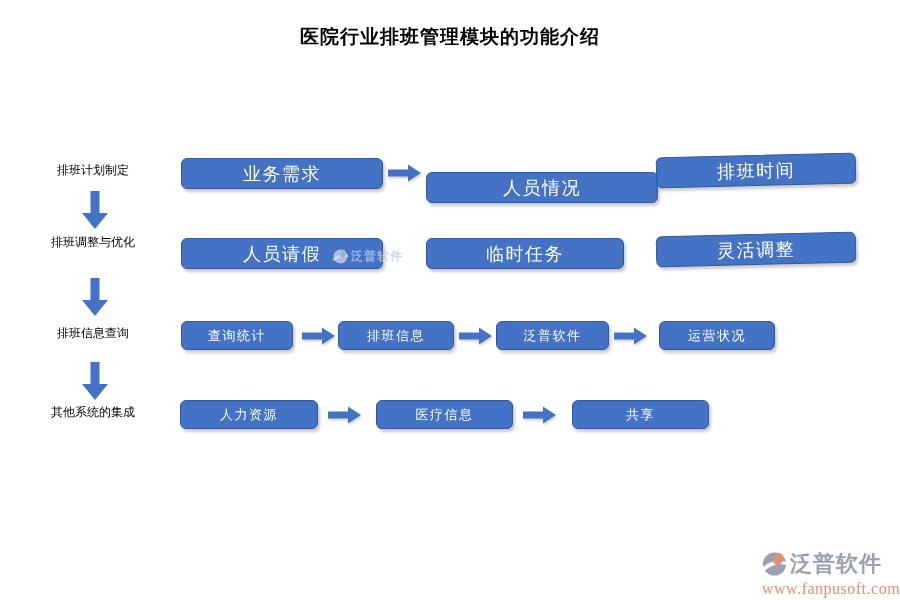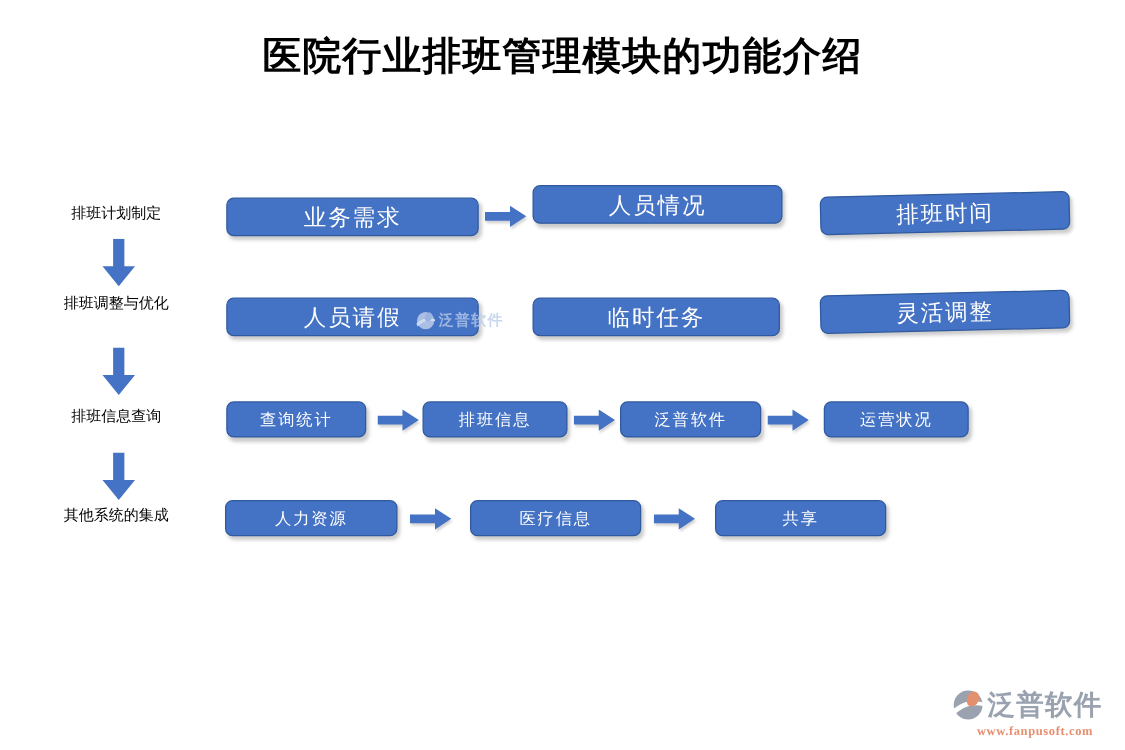--- a/index.html
+++ b/index.html
@@ -2,21 +2,21 @@
 <html><head>
 <meta charset="utf-8">
 <style>
   html,body{margin:0;padding:0;background:#fff;}
   .canvas{
     position:relative;width:900px;height:600px;background:#ffffff;
     overflow:hidden;font-family:"Liberation Serif","DejaVu Serif",serif;
   }
   .title{
     position:absolute;top:24px;left:0;width:100%;text-align:center;
-    font-size:31px;font-weight:bold;color:#000;letter-spacing:1px;
+    font-size:19px;font-weight:bold;color:#000;letter-spacing:1px;
   }
   .side-label{
     position:absolute;left:10px;width:166px;text-align:center;
     font-size:12px;color:#000;white-space:nowrap;
   }
   .box{
     position:absolute;height:31px;background:#4472C4;border:1px solid #2F5A9E;
     border-radius:6px;color:#fff;display:flex;align-items:center;justify-content:center;
     font-size:18px;letter-spacing:1.5px;box-shadow:2px 3px 3px rgba(125,125,125,0.4);
     box-sizing:border-box;
@@ -33,21 +33,21 @@
   .watermark .wm-text{
     font-size:12px;font-weight:bold;color:#b9ccea;letter-spacing:1px;white-space:nowrap;
   }
   .logo{position:absolute;left:762px;top:549px;width:132px;}
   .logo-top{display:flex;align-items:center;}
   .logo-brand{
     font-size:22px;font-weight:bold;color:#9AA2B0;letter-spacing:1px;white-space:nowrap;
     font-family:"Liberation Sans","DejaVu Sans",sans-serif;
   }
   .logo-url{
-    display:block;margin-top:1px;font-size:10px;font-weight:bold;color:#E78F70;
+    display:block;margin-top:1px;font-size:16px;font-weight:normal;color:#E78F70;
     letter-spacing:0.5px;white-space:nowrap;text-align:center;
     font-family:"Liberation Serif","DejaVu Serif",serif;
   }
 </style>
 </head>
 <body>
 
 <div class="canvas">
 
   <div class="title">医院行业排班管理模块的功能介绍</div>
@@ -66,21 +66,21 @@
   <svg class="down-arrow" style="left:81px;top:362px" width="28" height="38" viewBox="0 0 28 38">
       <polygon points="9.5,0 18.5,0 18.5,22 27,22 14,38 1,22 9.5,22"></polygon>
     </svg>
 
   <div class="side-label" style="top:404px">其他系统的集成</div>
 
   <div class="box" style="left:181px;top:158px;width:202px">业务需求</div>
   <svg class="flow-arrow" style="left:388px;top:164px" width="34" height="18" viewBox="0 0 34 18">
       <polygon points="0,5.5 20,5.5 20,0.5 33,9 20,17.5 20,12.5 0,12.5"></polygon>
     </svg>
-  <div class="box" style="left:426px;top:148px;width:200px">人员情况</div>
+  <div class="box" style="left:426px;top:172px;width:232px">人员情况</div>
   <div class="box tilt" style="left:656px;top:155px;width:200px">排班时间</div>
 
   <div class="box" style="left:426px;top:238px;width:198px">临时任务</div>
   <div class="box" style="left:181px;top:238px;width:202px">人员请假</div>
   <div class="box tilt" style="left:656px;top:234px;width:200px">灵活调整</div>
 
   <div class="watermark">
     <svg width="15" height="15" viewBox="0 0 26 26">
       <circle cx="13" cy="13" r="12" fill="#cdd9ee"></circle>
       <path d="M0 17 C8 10 16 8 26 11 L26 14 C17 12 9 14 2 21 Z" fill="#ffffff"></path>

